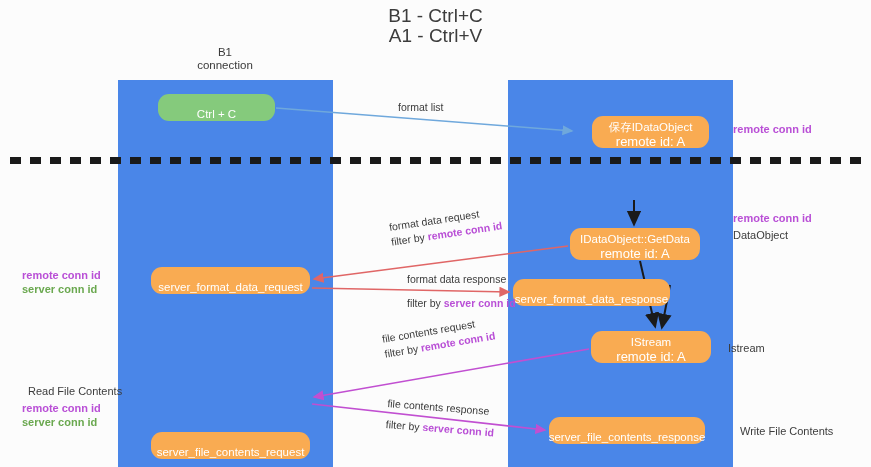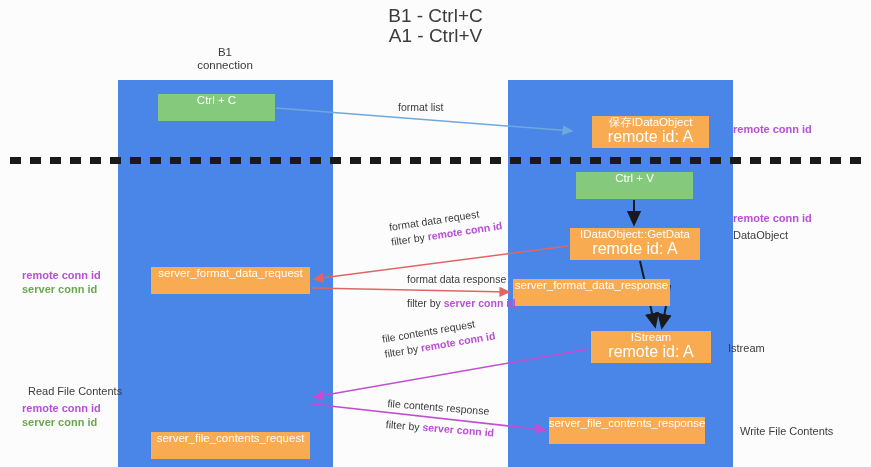--- a/index.html
+++ b/index.html
@@ -29,27 +29,28 @@
   
   #title{
     position:absolute;left:0;top:6px;width:871px;text-align:center;
     color:#3c3c3c;font-size:19px;line-height:20px;
   }
   #title span{display:block;}
 
   
   .box{
     position:absolute;
-    display:flex;flex-direction:column;align-items:center;justify-content:flex-start;
+    display:flex;flex-direction:column;align-items:center;justify-content:flex-end;
     color:#ffffff;font-size:11.5px;line-height:13.5px;text-align:center;
     box-sizing:border-box;
+    border-radius:11px;
   }
   .box.green{background:#85ca7c;}
   .box.orange{background:#f9ab52;}
-  .box .l2{font-size:16px;}
+  .box .l2{font-size:13px;}
 
   #box-ctrlc{left:158px;top:94px;width:117px;height:27px;}
   #box-idataobject{left:576px;top:116px;width:117px;height:32px;margin-left:16px;}
   #box-ctrlv{left:576px;top:172px;width:117px;height:27px;}
   #box-getdata{left:570px;top:228px;width:130px;height:32px;}
   #box-sfdreq{left:151px;top:267px;width:159px;height:27px;}
   #box-sfdres{left:513px;top:279px;width:157px;height:27px;}
   #box-istream{left:591px;top:331px;width:120px;height:32px;}
   #box-sfcreq{left:151px;top:384px;width:159px;height:27px;margin-top:48px;}
   #box-sfcres{left:549px;top:417px;width:156px;height:27px;}
@@ -142,23 +143,20 @@
 
   <div id="box-ctrlc" class="box green">
     <span>Ctrl + C</span>
   </div>
 
   <div id="box-idataobject" class="box orange">
     <span>保存IDataObject</span>
     <span class="l2">remote id: A</span>
   </div>
 
-  <div id="box-ctrlv" class="box green">
-    <span>Ctrl + V</span>
-  </div>
 
   <div id="box-getdata" class="box orange">
     <span>IDataObject::GetData</span>
     <span class="l2">remote id: A</span>
   </div>
 
   <div id="box-sfdreq" class="box orange">
     <span>server_format_data_request</span>
   </div>
 

